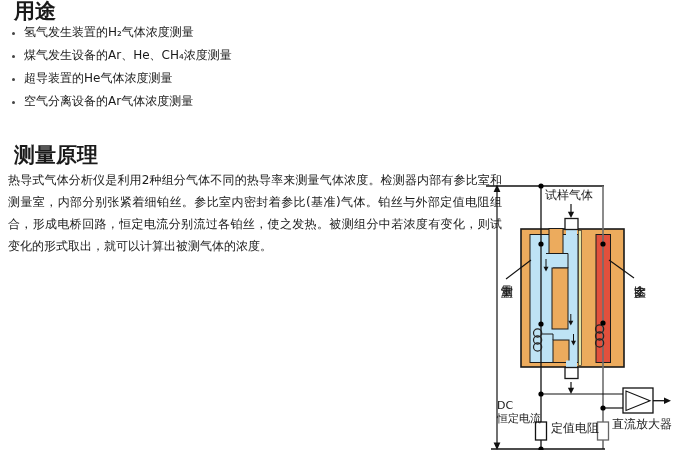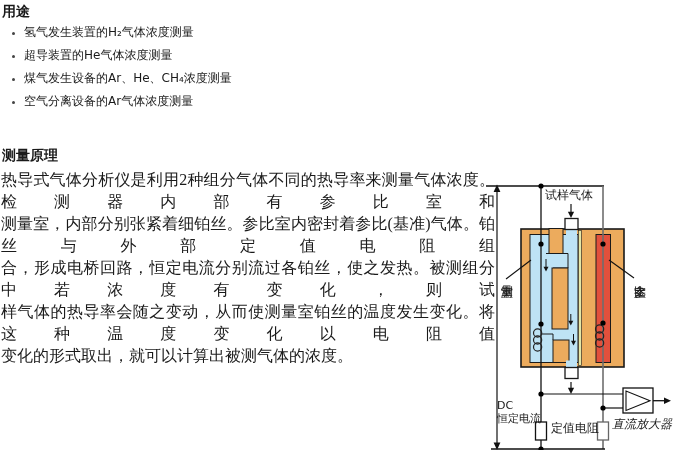--- a/index.html
+++ b/index.html
@@ -1,62 +1,61 @@
 <!DOCTYPE html>
 <html><head>
 <meta charset="utf-8">
 <style>
   html,body{margin:0;padding:0;}
   body{
     width:678px;height:450px;position:relative;background:#ffffff;
     font-family:"DejaVu Sans","Liberation Sans",sans-serif;color:#1a1a1a;
     overflow:hidden;
   }
-  .heading{position:absolute;font-size:14px;font-weight:bold;line-height:18px;}
+  .heading{position:absolute;font-size:21px;font-weight:bold;line-height:18px;margin-left:12px;}
   #app-heading{left:2px;top:2px;}
   #principle-heading{left:2px;top:146px;}
 
   #app-list{position:absolute;left:8px;top:21px;margin:0;padding:0;list-style:none;width:440px;}
   #app-list li{position:relative;padding-left:16px;height:23px;line-height:23px;font-size:12px;}
   #app-list li::before{content:"";position:absolute;left:4px;top:11px;width:3px;height:3px;background:#444;border-radius:50%;}
 
-  #principle-text{position:absolute;left:1px;top:169px;width:494px;font-size:16px;font-family:Liberation Serif, serif;}
+  #principle-text{position:absolute;left:8px;top:169px;width:494px;font-size:12px;}
   #principle-text .pline{min-height:22px;line-height:22px;text-align:justify;text-align-last:justify;}
   #principle-text .pline.last{text-align:center;text-align-last:left;}
 
   #diagram{position:absolute;left:480px;top:174px;width:198px;height:292px;}
   #diagram svg{position:absolute;left:0;top:0;}
   .dlabel{position:absolute;font-size:12px;line-height:13px;white-space:nowrap;}
   .vlabel{position:absolute;writing-mode:vertical-rl;text-orientation:upright;font-size:12px;line-height:14px;}
   #dc-label{position:absolute;left:17px;top:193px;font-size:11px;line-height:13px;margin-top:32px;}
   #sample-gas-label{left:65px;top:15px;}
   #measuring-chamber-label{left:20px;top:102px;}
   #reference-chamber-label{left:153px;top:102px;}
   #fixed-resistor-label{left:71px;top:248px;}
-  #dc-amplifier-label{left:132px;top:244px;font-style:italic;}
+  #dc-amplifier-label{left:132px;top:244px;}
 </style>
 </head>
 <body>
 
 <div class="heading" id="app-heading">用途</div>
 
 <ul id="app-list">
   <li>氢气发生装置的H₂气体浓度测量</li>
+  <li>煤气发生设备的Ar、He、CH₄浓度测量</li>
   <li>超导装置的He气体浓度测量</li>
-  <li>煤气发生设备的Ar、He、CH₄浓度测量</li>
   <li>空气分离设备的Ar气体浓度测量</li>
 </ul>
 
 <div class="heading" id="principle-heading">测量原理</div>
 
 <div id="principle-text">
   <div class="pline">热导式气体分析仪是利用2种组分气体不同的热导率来测量气体浓度。检测器内部有参比室和</div>
   <div class="pline">测量室，内部分别张紧着细铂丝。参比室内密封着参比(基准)气体。铂丝与外部定值电阻组</div>
   <div class="pline">合，形成电桥回路，恒定电流分别流过各铂丝，使之发热。被测组分中若浓度有变化，则试</div>
-  <div class="pline">样气体的热导率会随之变动，从而使测量室铂丝的温度发生变化。将这种温度变化以电阻值</div>
   <div class="pline last">变化的形式取出，就可以计算出被测气体的浓度。</div>
 </div>
 
 <div id="diagram">
   <svg width="198" height="292" viewBox="480 158 198 292">
 
     <g>
       <rect x="521" y="213" width="103" height="138" stroke="#1a1a1a" stroke-width="1.6" fill="#ECAB5D"></rect>
       <rect x="530" y="218.5" width="48" height="128" stroke="#1a1a1a" stroke-width="1" fill="#BEE3F5"></rect>
       <rect x="578.5" y="214.5" width="2.8" height="135" stroke="#1a1a1a" stroke-width="0.6" fill="#E6E6A6"></rect>

